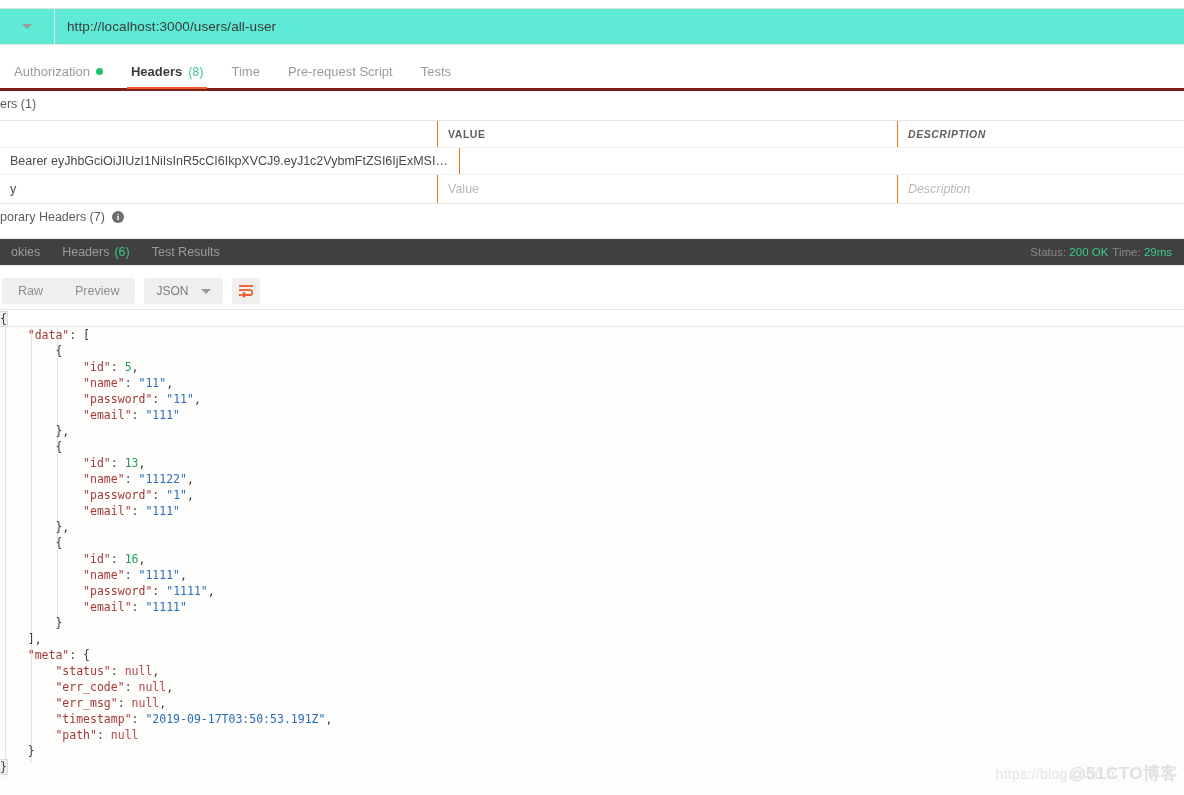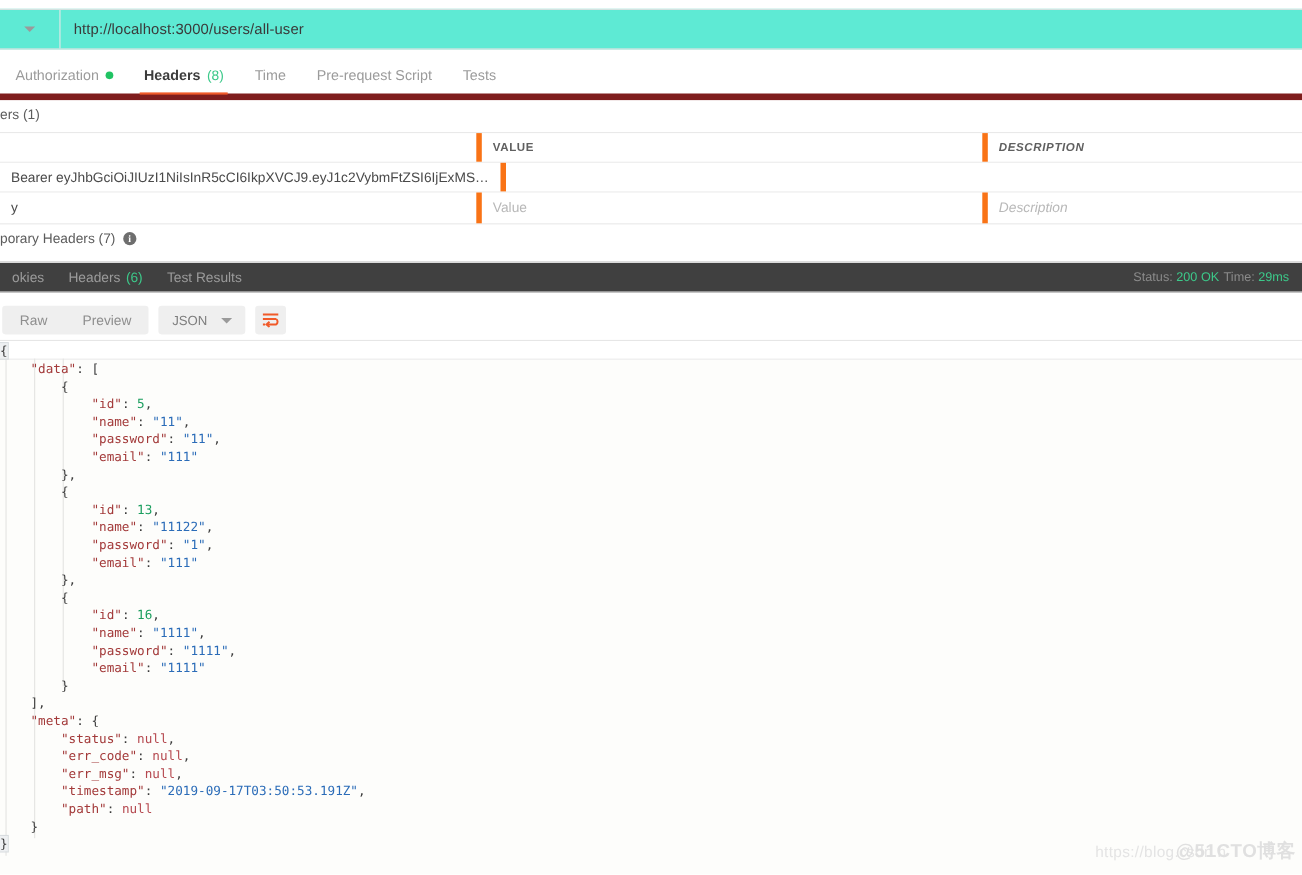--- a/index.html
+++ b/index.html
@@ -54,21 +54,21 @@
     letter-spacing: 0.1px;
   }
 
   
   .req-tabs {
     position: absolute;
     left: 0; top: 57px;
     width: 1184px; height: 34px;
     display: flex;
     align-items: flex-end;
-    border-bottom: 6px solid #7f1d1d;
+    border-bottom: 3px solid #7f1d1d;
     box-sizing: border-box;
     text-align: center;
   }
   .req-tab {
     padding: 0 14px 9px 14px;
     font-size: 13px;
     color: #9b9b9b;
     display: flex;
     align-items: center;
     gap: 6px;
@@ -119,21 +119,21 @@
     border-bottom: 1px solid #ececec;
     box-sizing: border-box;
   }
   .hdr-row.last { border-bottom: none; height: 28px; }
   .hdr-row.head { height: 27px; }
   .hdr-cell {
     display: flex;
     align-items: center;
     padding: 0 10px;
     box-sizing: border-box;
-    border-right: 5px solid #f97316;
+    border-right: 1px solid #f97316;
     font-size: 12.5px;
     color: #4a4a4a;
     overflow: hidden;
     white-space: nowrap;
   }
   .hdr-cell.key { width: 438px; }
   .hdr-cell.value { width: 460px; }
   .hdr-cell.desc { flex: 1; border-right: none; font-style: italic; }
   .hdr-cell.th {
     font-size: 10.5px;

